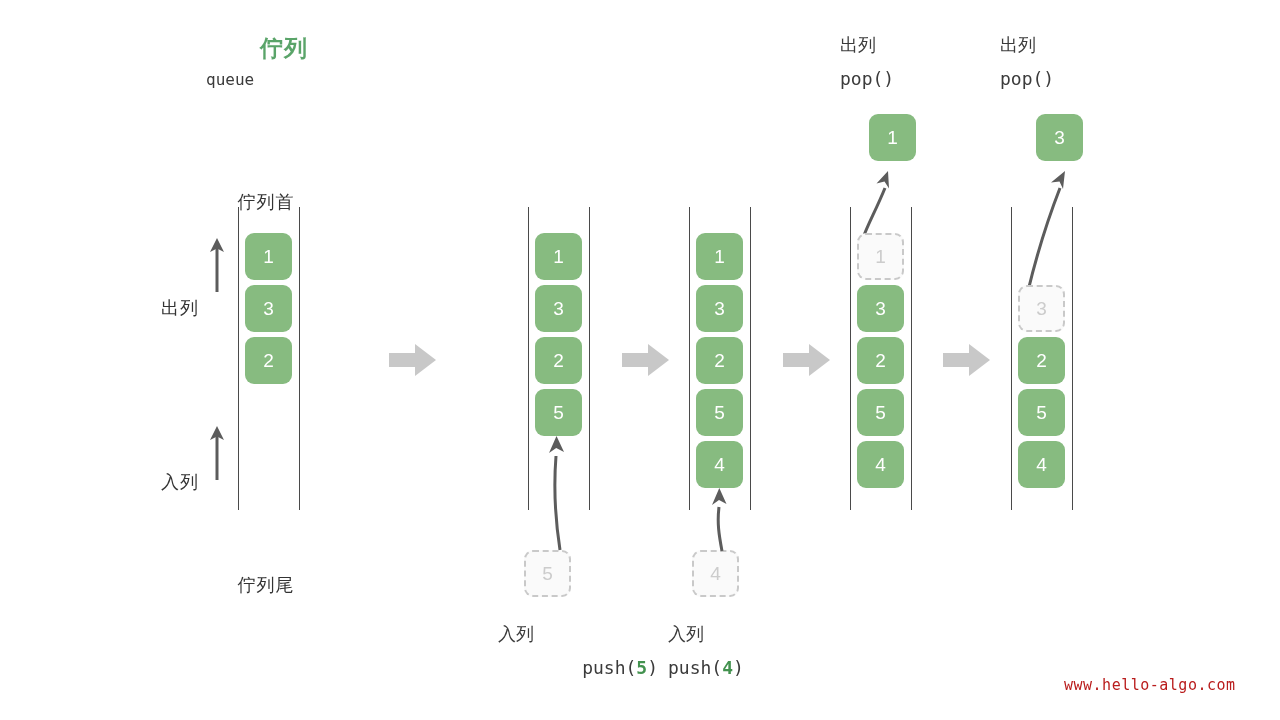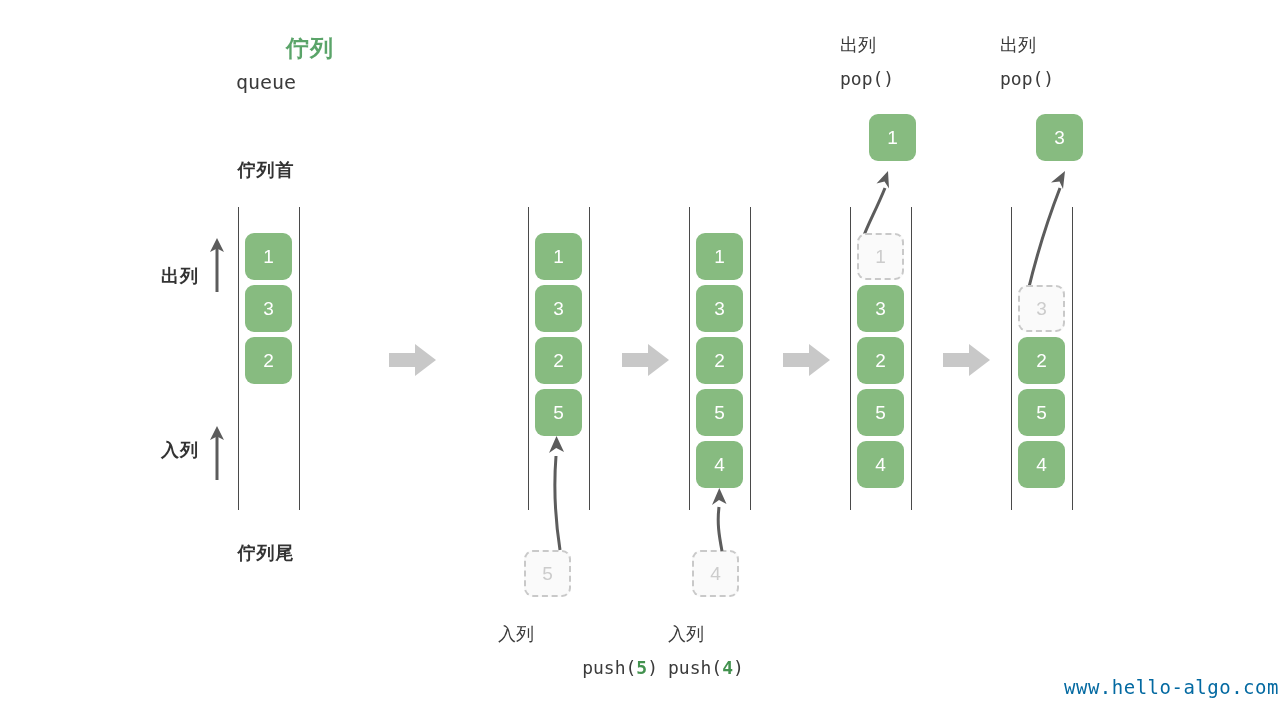--- a/index.html
+++ b/index.html
@@ -23,50 +23,51 @@
   
   .title-cn {
     font-size: 23px;
     font-weight: bold;
     color: #5aa469;
     text-align: center;
     letter-spacing: 1px;
   }
   .title-mono {
     font-family: "DejaVu Sans Mono", "Liberation Mono", monospace;
-    font-size: 20px;
-    color: #3b3b3b;
-    text-align: center;
+    font-size: 16px;
+    color: #3b3b3b;
+    text-align: left;
   }
   .label-bold {
     font-size: 18px;
-    font-weight: bold;
+    font-weight: normal;
     color: #333333;
     text-align: center;
     letter-spacing: 1px;
     white-space: nowrap;
+    margin-top: 32px;
   }
   .op-cn {
     font-size: 18px;
     color: #3b3b3b;
     text-align: center;
     white-space: nowrap;
   }
   .op-code {
     font-family: "DejaVu Sans Mono", "Liberation Mono", monospace;
     font-size: 18px;
     color: #3b3b3b;
     text-align: center;
     white-space: nowrap;
   }
   .op-code .arg { color: #43924f; font-weight: bold; }
   .watermark {
     font-family: "DejaVu Sans Mono", "Liberation Mono", monospace;
-    font-size: 19px;
-    color: #0369a1;
+    font-size: 15px;
+    color: #b91c1c;
     letter-spacing: 0.5px;
     white-space: nowrap;
   }
 
   
   .rail {
     width: 1px;
     background: #4a4a4a;
   }
 
@@ -99,21 +100,21 @@
     height: 34px;
   }
 
   svg { display: block; overflow: visible; }
 </style>
 </head>
 <body>
 
 <div id="canvas">
 
-  <div class="abs title-cn" style="left:214px; top:33px; width:120px;text-align:right;">佇列</div>
+  <div class="abs title-cn" style="left:224px; top:33px; width:120px;">佇列</div>
   <div class="abs title-mono" style="left:206px; top:70px; width:120px;">queue</div>
 
   <div class="abs label-bold" style="left:206px; top:158px; width:120px;">佇列首</div>
   <div class="abs label-bold" style="left:206px; top:541px; width:120px;">佇列尾</div>
 
   <div class="abs label-bold" style="left:140px; top:264px; width:80px;">出列</div>
   <div class="abs" style="left:206px; top:236px;">
     <svg width="22" height="56" viewBox="0 0 22 56">
       <line x1="11" y1="56" x2="11" y2="12" stroke="#5c5c5c" stroke-width="3"></line>
       <path d="M11 2 L18 16 L11 12.5 L4 16 Z" fill="#5c5c5c"></path>

